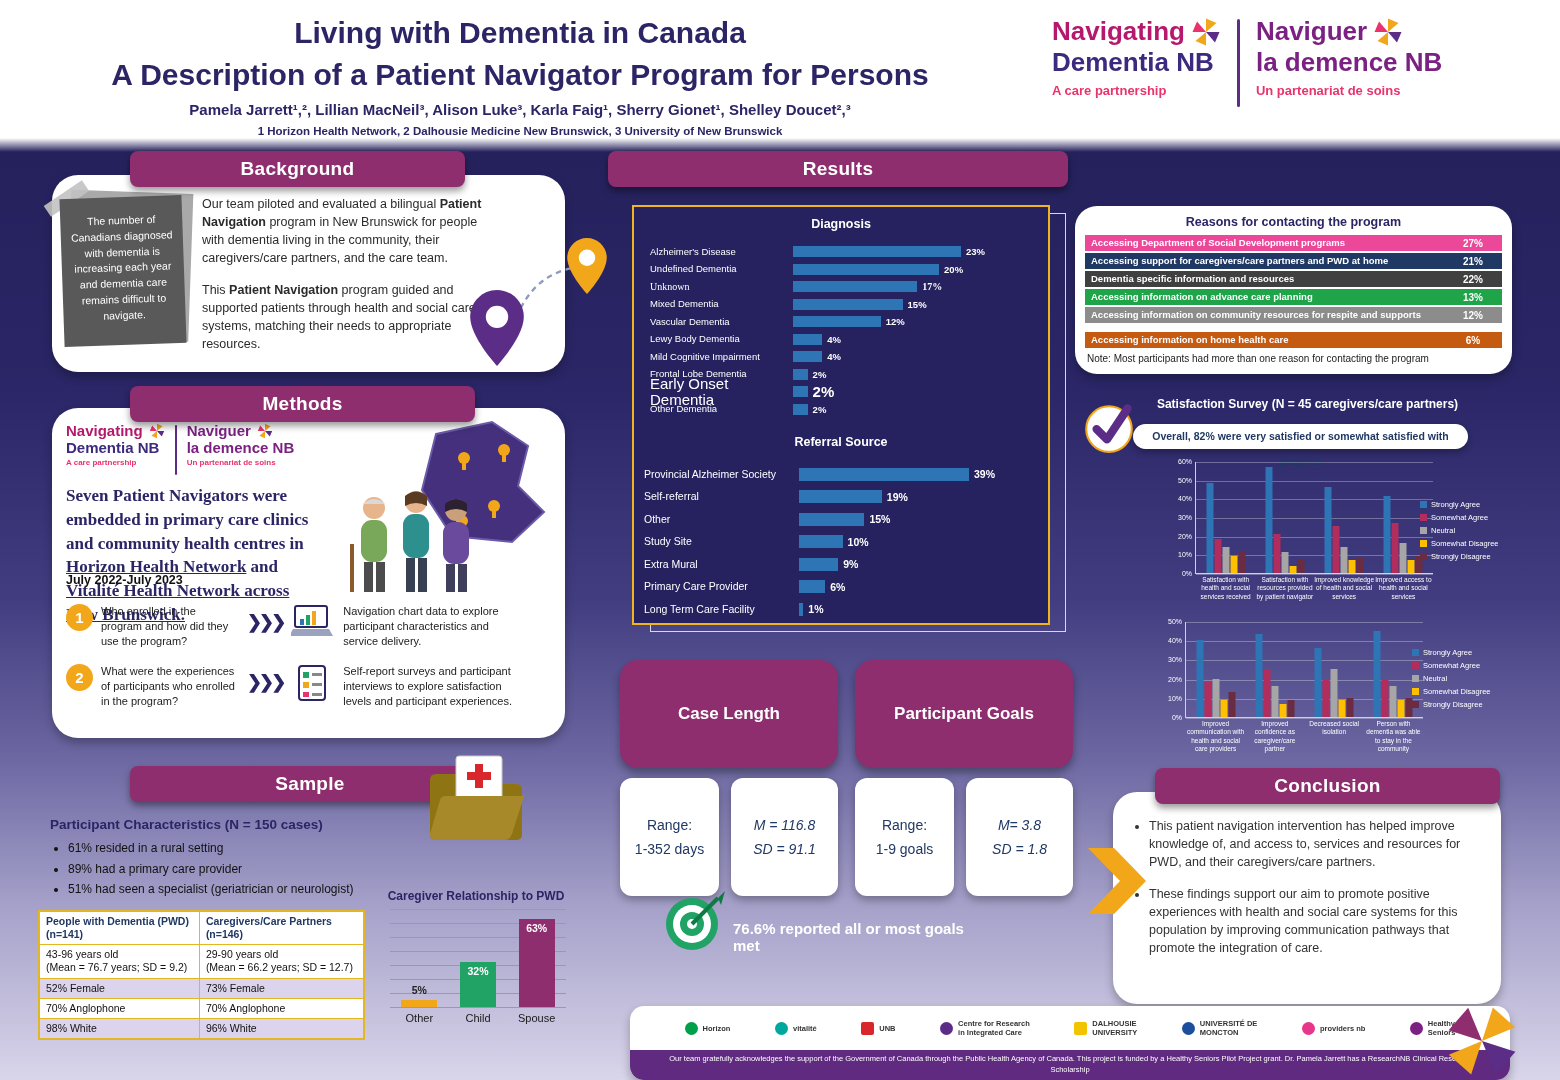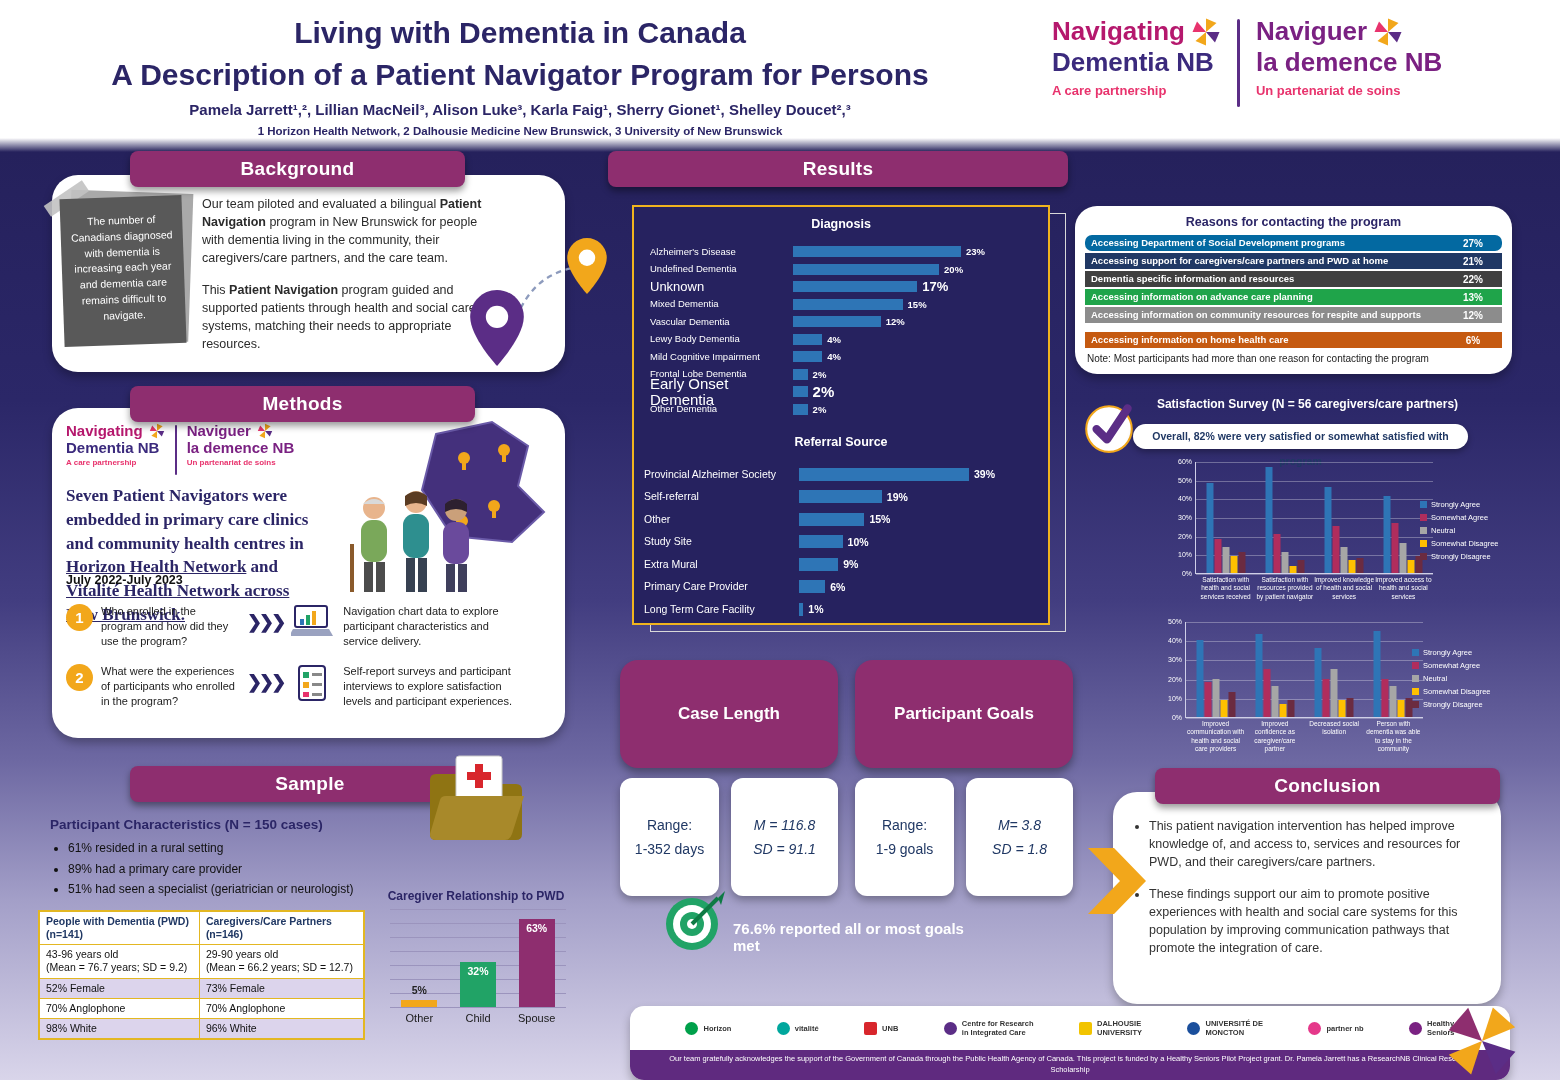--- a/index.html
+++ b/index.html
@@ -361,21 +361,21 @@
       <div class="hb-row" style="height: 17.5px; font-size: 9.5px;">
         <div class="hb-label" style="width: 138px;">Alzheimer's Disease</div>
         <div class="hb-bar" style="width: 168px; height: 11px; background: rgb(46, 117, 182);"></div>
         <div class="hb-pct">23%</div>
       </div>
       <div class="hb-row" style="height: 17.5px; font-size: 9.5px;">
         <div class="hb-label" style="width: 138px;">Undefined Dementia</div>
         <div class="hb-bar" style="width: 146.087px; height: 11px; background: rgb(46, 117, 182);"></div>
         <div class="hb-pct">20%</div>
       </div>
-      <div class="hb-row" style="height: 17.5px; font-size: 13px;">
+      <div class="hb-row" style="height: 17.5px; font-size: 10px; font-family: Liberation Serif, serif;">
         <div class="hb-label" style="width: 138px;">Unknown</div>
         <div class="hb-bar" style="width: 124.174px; height: 11px; background: rgb(46, 117, 182);"></div>
         <div class="hb-pct">17%</div>
       </div>
       <div class="hb-row" style="height: 17.5px; font-size: 9.5px;">
         <div class="hb-label" style="width: 138px;">Mixed Dementia</div>
         <div class="hb-bar" style="width: 109.565px; height: 11px; background: rgb(46, 117, 182);"></div>
         <div class="hb-pct">15%</div>
       </div>
       <div class="hb-row" style="height: 17.5px; font-size: 9.5px;">
@@ -475,21 +475,21 @@
     <circle cx="30" cy="34" r="12" fill="#21a366"></circle>
     <circle cx="30" cy="34" r="5" fill="#fff"></circle>
   <line x1="30" y1="34" x2="56" y2="8" stroke="#0e7a44" stroke-width="4"></line>
     <path d="M56 8 L63 1 L59 15 Z" fill="#0e7a44"></path>
 </svg>
 <div class="abs goals-met">76.6% reported all or most goals met</div>
 
 <div class="panel reasons-panel">
   <div class="reasons-title">Reasons for contacting the program</div>
   <div id="reasons-rows">
-      <div class="rs-row" style="background: #0369a1; border-radius: 7px;">
+      <div class="rs-row" style="background: #ec4899;">
         <div class="rs-label">Accessing Department of Social Development programs</div>
         <div class="rs-pct">27%</div>
       </div>
       <div class="rs-row" style="background: rgb(32, 56, 100);">
         <div class="rs-label">Accessing support for caregivers/care partners and PWD at home</div>
         <div class="rs-pct">21%</div>
       </div>
       <div class="rs-row" style="background: #404040;">
         <div class="rs-label">Dementia specific information and resources</div>
         <div class="rs-pct">22%</div>
@@ -507,21 +507,21 @@
         <div class="rs-pct">6%</div>
       </div>
     </div>
   <div class="reasons-note">Note: Most participants had more than one reason for contacting the program</div>
 </div>
 
 <svg class="abs" style="left:1080px;top:398px;z-index:3" width="58" height="58" viewBox="0 0 56 56">
   <circle cx="28" cy="30" r="22" fill="#fff" stroke="#f2a71b" stroke-width="2"></circle>
   <path d="M16 30 L26 40 L46 10" fill="none" stroke="#5b2d86" stroke-width="8" stroke-linecap="round" stroke-linejoin="round"></path>
 </svg>
-<div class="abs sat-title">Satisfaction Survey (N = 56 caregivers/care partners)</div>
+<div class="abs sat-title">Satisfaction Survey (N = 45 caregivers/care partners)</div>
 <div class="abs overall-pill">Overall, 82% were very satisfied or somewhat satisfied with program</div>
 
 <div class="gb-wrap" id="satA" style="left:1168px;top:462px;">
     <div class="gb-plot" style="width: 238px; height: 112px; margin-left: 27px;">
       <div class="gb-grid" style="top: 112px;"></div>
       <div class="gb-ytick" style="top: 108px;">0%</div>
       <div class="gb-grid" style="top: 93.3333px;"></div>
       <div class="gb-ytick" style="top: 89.3333px;">10%</div>
       <div class="gb-grid" style="top: 74.6667px;"></div>
       <div class="gb-ytick" style="top: 70.6667px;">20%</div>
@@ -715,21 +715,21 @@
         <span class="f-text">DALHOUSIE
 UNIVERSITY</span>
       </div>
       <div class="f-logo">
         <span class="f-glyph" style="background: rgb(27, 79, 156);"></span>
         <span class="f-text">UNIVERSITÉ DE
 MONCTON</span>
       </div>
       <div class="f-logo">
         <span class="f-glyph" style="background: rgb(229, 56, 138);"></span>
-        <span class="f-text">partner nb</span>
+        <span class="f-text">providers nb</span>
       </div>
       <div class="f-logo">
         <span class="f-glyph" style="background: rgb(122, 33, 130);"></span>
         <span class="f-text">Healthy
 Seniors</span>
       </div>
     </div>
   <div class="footer-strip">Our team gratefully acknowledges the support of the Government of Canada through the Public Health Agency of Canada. This project is funded by a Healthy Seniors Pilot Project grant. Dr. Pamela Jarrett has a ResearchNB Clinical Research Scholarship</div>
 </div>
 <svg class="abs" style="left:1436px;top:1002px;z-index:10" width="92" height="78" viewBox="0 0 40 40">

